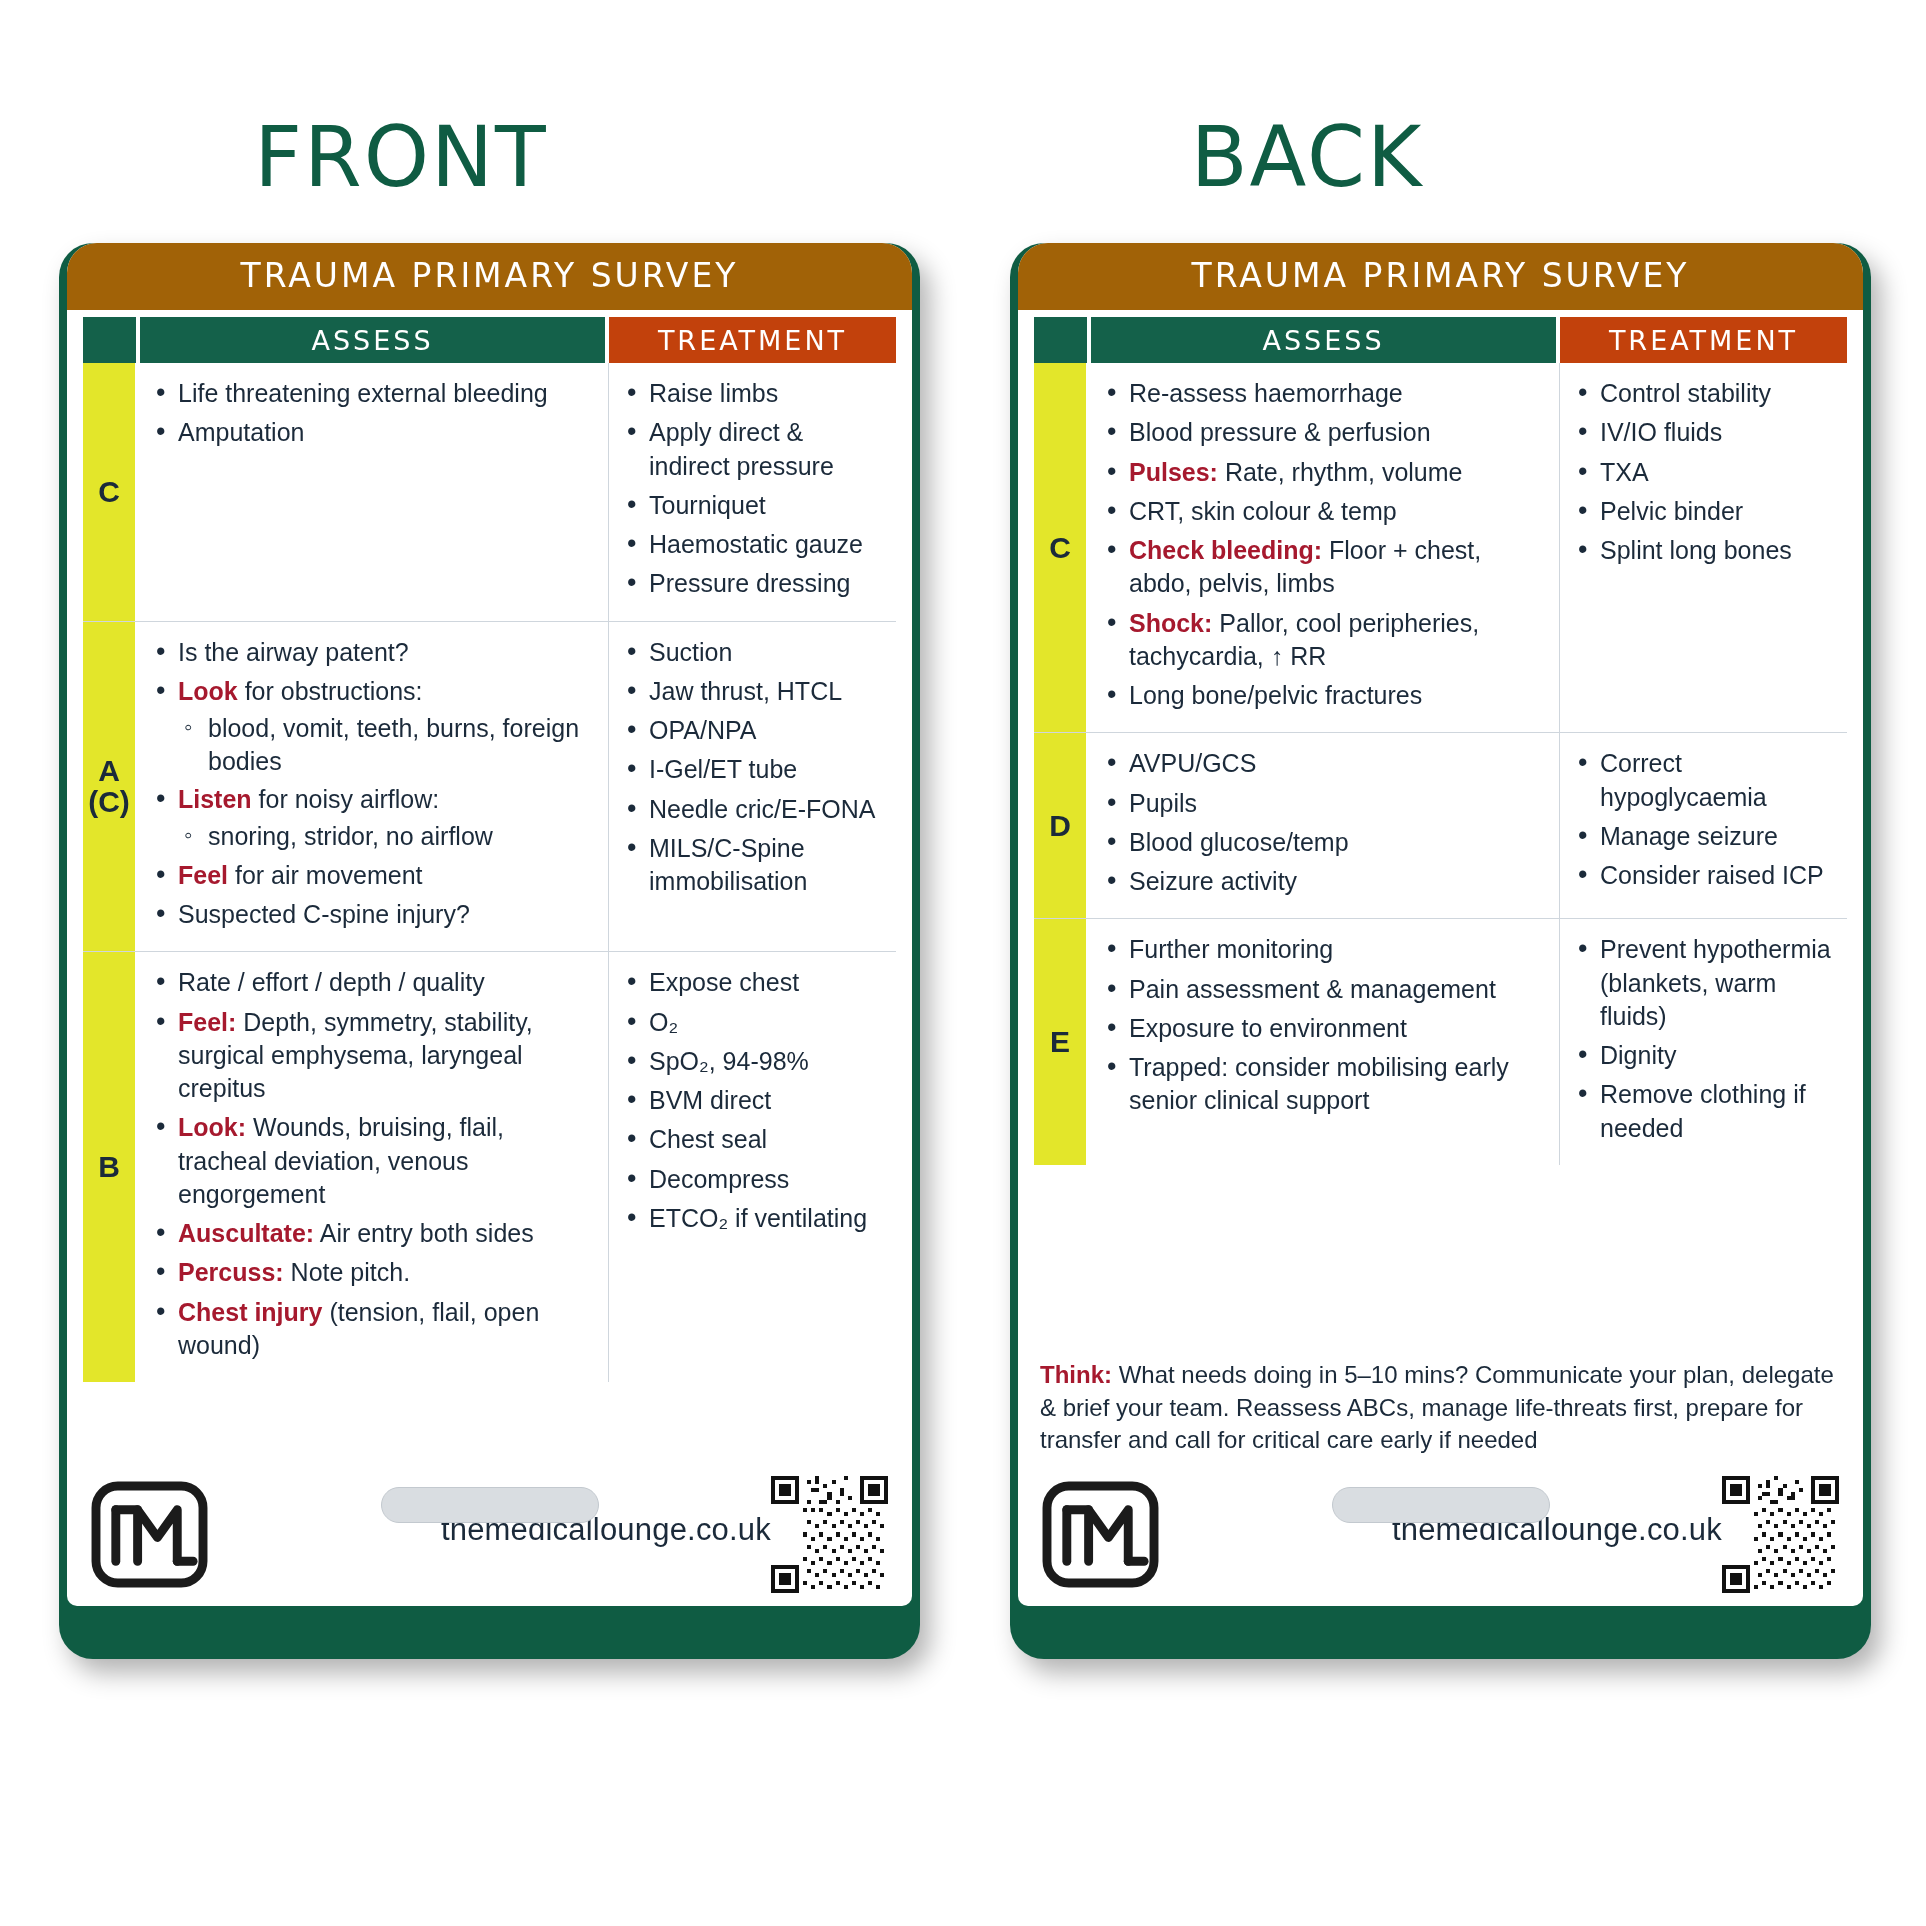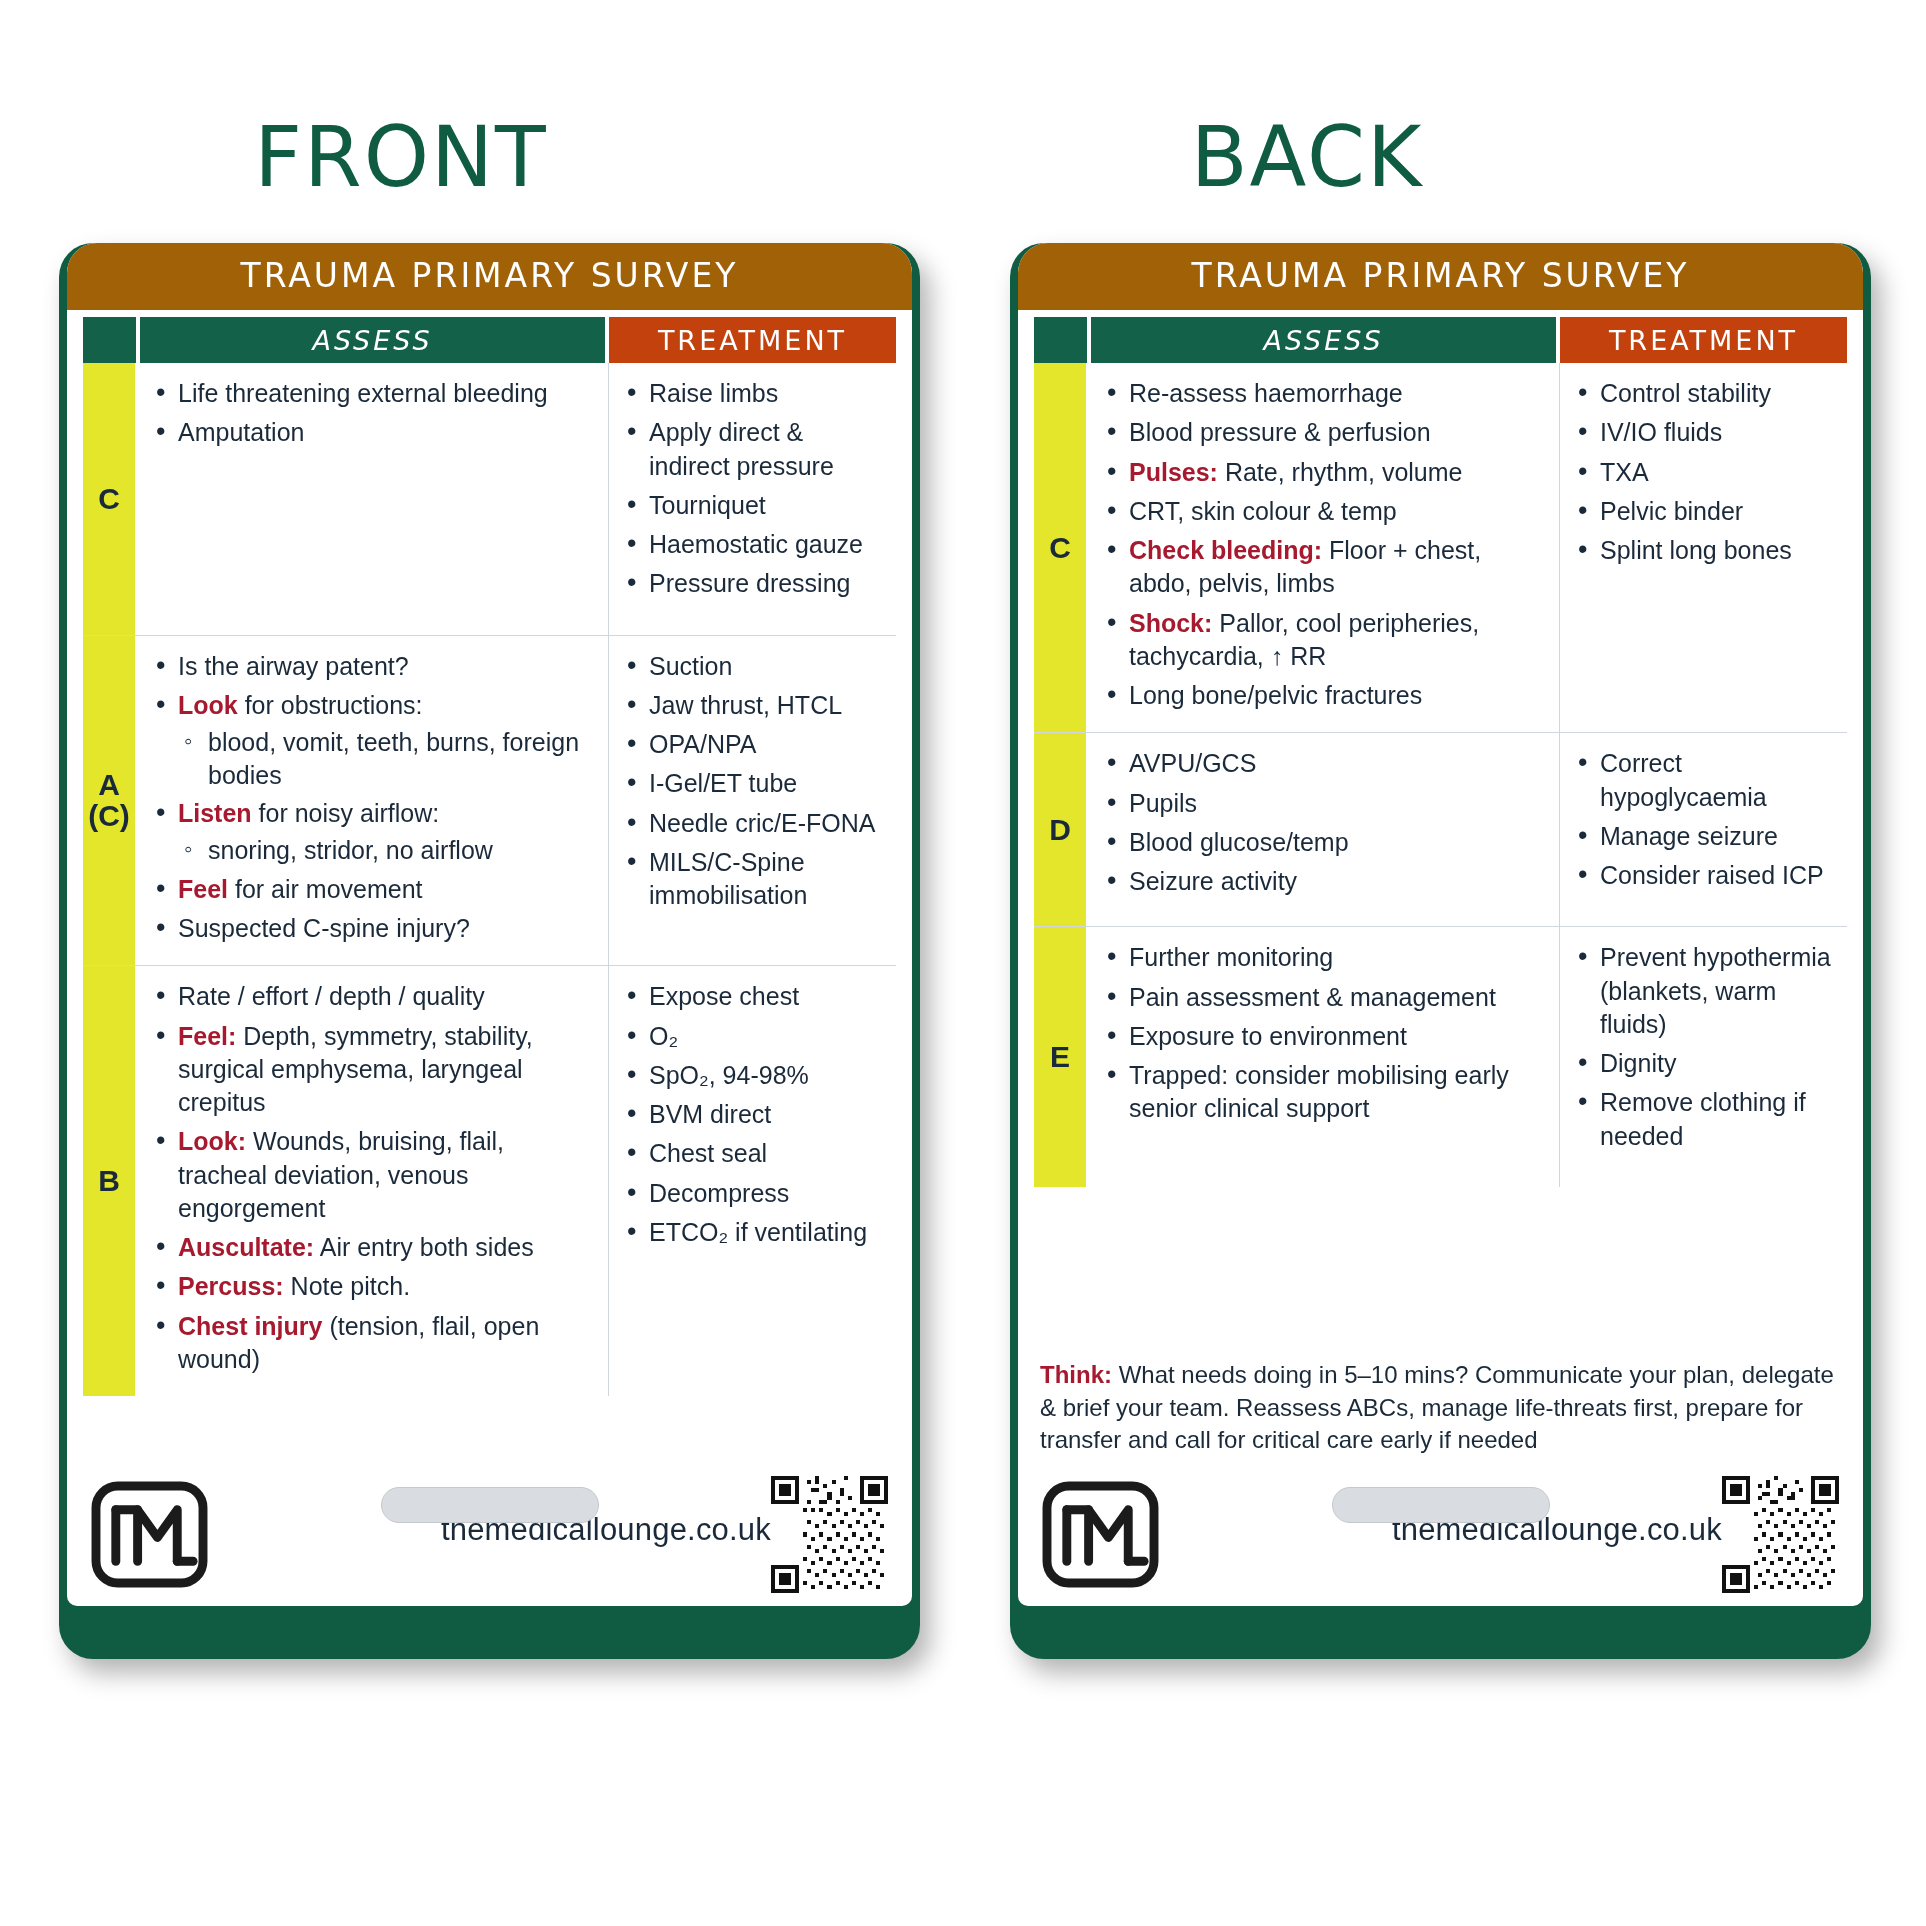--- a/index.html
+++ b/index.html
@@ -57,21 +57,20 @@
     border-radius:28px 28px 0 0;
   }
 
   .head-row { display:flex; height:46px; padding:0 16px; margin-top:7px; }
   .head-letter-col { width:53px; background:#14614a; }
   .head-assess {
     flex:1; background:#14614a; color:#fff;
     display:flex; align-items:center; justify-content:center;
     font-family:"DejaVu Sans", sans-serif; font-size:27px; letter-spacing:3px;
     margin-left:4px;
-    font-style:italic;
   }
   .head-treat {
     width:287px; background:#c2410c; color:#fff;
     display:flex; align-items:center; justify-content:center;
     font-family:"DejaVu Sans", sans-serif; font-size:27px; letter-spacing:3px;
     margin-left:4px;
   }
 
   .table { flex:1; display:flex; flex-direction:column; padding:0 16px; }
   .trow { display:flex; border-bottom:1px solid #cfd6dd; }
@@ -80,21 +79,21 @@
     width:53px; background:#e3e62a; color:#1b2a3a;
     display:flex; align-items:center; justify-content:center;
     font-size:30px; font-weight:600;
     line-height:1.05; text-align:center;
     border-right:1px solid #ffffff;
   }
   .c-assess {
     flex:1; padding:14px 10px 14px 16px;
     border-right:1px solid #cfd6dd;
   }
-  .c-treat { width:287px; padding:14px 8px 28px 14px; }
+  .c-treat { width:287px; padding:14px 8px 14px 14px; }
 
   ul.bul { margin:0; padding:0; list-style:none; }
   ul.bul > li {
     position:relative; padding-left:26px; margin:0 0 6px 0;
     font-size:25px; line-height:1.33;
   }
   ul.bul > li:before {
     content:"•"; position:absolute; left:4px; top:-2px; font-size:27px; color:#1b2a3a;
   }
   ul.sub { margin:4px 0 4px 0; padding:0; list-style:none; }

